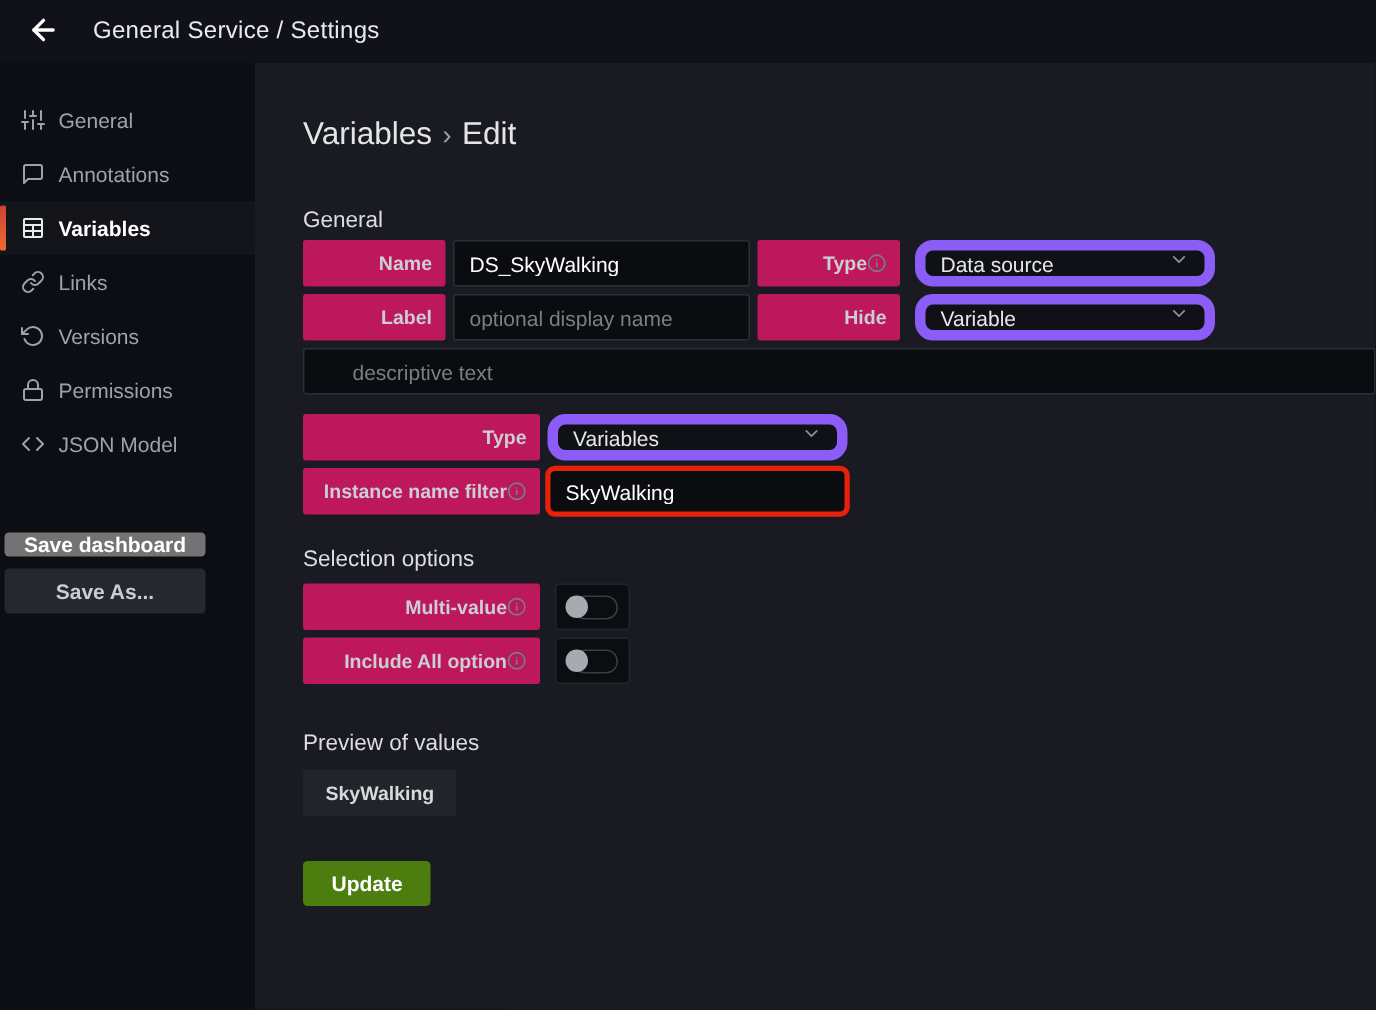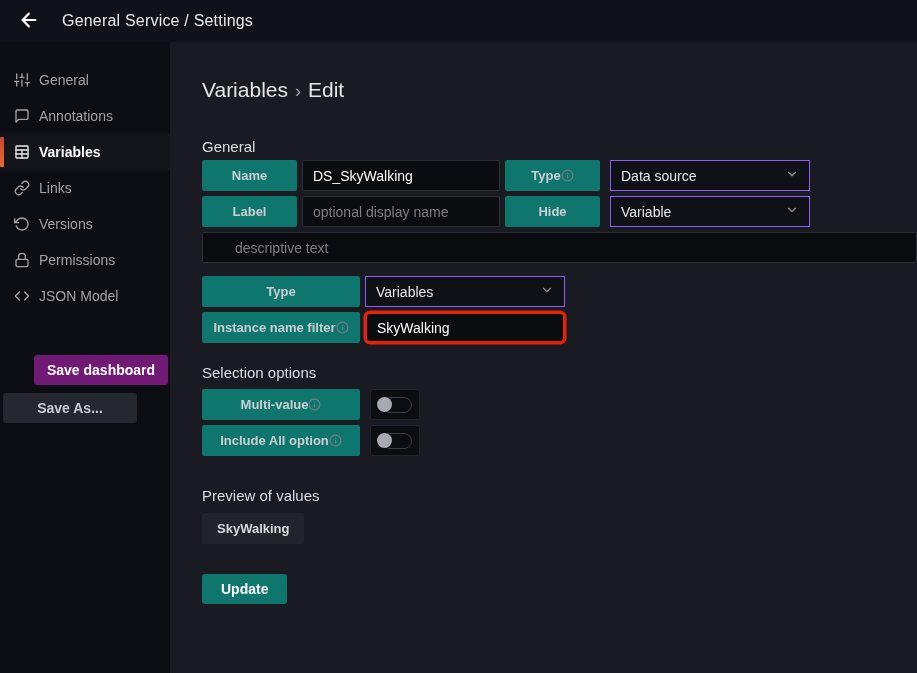--- a/index.html
+++ b/index.html
@@ -49,22 +49,22 @@
     border-radius: 1px;
     background: linear-gradient(180deg, #cf4236, #ea6c2f);
   }
   .side-buttons { margin-top: 41px; padding-left: 3px; }
   .btn {
     display: block; border: none; cursor: pointer;
     font-family: "Liberation Sans", sans-serif;
     font-size: 14px; font-weight: 600; border-radius: 3px;
   }
   .btn-save {
-    width: 134px; height: 30px;
-    background: #701a75; color: #ffffff; margin-left: 31px;
+    width: 134px; height: 16px;
+    background: #737373; color: #ffffff;
   }
   .btn-saveas {
     width: 134px; height: 30px; margin-top: 8px;
     background: #26282f; color: #c9ccd1;
   }
 
   
   .main {
     position: absolute; top: 42px; left: 170px; right: 0; bottom: 0;
     background: #1a1b22;
@@ -79,23 +79,23 @@
   .st-sel { margin-top: 21px; }
   .st-preview { margin-top: 31px; }
 
   .form { width: 715px; }
   .form-general { margin-top: 5px; }
   .rows-ds { margin-top: 13px; }
   .rows-sel { margin-top: 8px; }
   .row { display: flex; align-items: stretch; height: 31px; margin-top: 5px; }
 
   .f-label {
-    background: #0f766e; color: #ccced3;
+    background: #be185d; color: #ccced3;
     font-size: 13px; font-weight: 600;
-    display: flex; align-items: center; justify-content: center;
+    display: flex; align-items: center; justify-content: flex-end;
     padding: 0 9px; margin-right: 5px; border-radius: 2px;
     flex: 0 0 auto;
   }
   .w95  { width: 95px; }
   .w158 { width: 158px; }
   .f-label .info { display: flex; align-items: center; }
   .f-label svg { stroke: #797d85; }
 
   .f-input {
     background: #0b0c0f; border: 1px solid #2c2e38; border-radius: 2px;
@@ -109,21 +109,21 @@
   .grow { flex: 1 1 auto; padding-left: 32px; }
   .ml5 { margin-left: 5px; }
 
   .f-input.highlighted {
     border: 2px solid #e8210b;
     box-shadow: 0 0 0 1.5px #e8210b;
     border-radius: 5px;
   }
 
   .select {
-    background: #101117; border: 1px solid #8b5cf6; border-radius: 0;
+    background: #101117; border: 7px solid #8b5cf6; border-radius: 12px;
     display: flex; align-items: center; justify-content: space-between;
     padding: 0 10px; cursor: pointer;
   }
   .select .sel-val { color: #e6e7e9; font-size: 14px; }
   .select svg { stroke: #8e9197; }
 
   .toggle-box {
     width: 50px; height: 31px; margin-left: 5px;
     background: #0c0d11; border: 1px solid #23252c; border-radius: 3px;
     display: flex; align-items: center; justify-content: center;
@@ -141,21 +141,21 @@
 
   .chip {
     display: inline-block; margin-top: 9px;
     background: #22242c; color: #d8d9da;
     font-size: 13px; font-weight: 600;
     padding: 8px 15px; border-radius: 2px;
   }
 
   .btn-update {
     margin-top: 30px; height: 30px; padding: 0 19px;
-    background: #0f766e; color: #ffffff;
+    background: #4d7c0f; color: #ffffff;
   }
 </style>
 </head>
 <body>
 
 <header class="topbar">
   <button class="back-btn">
     <span>
       <svg width="22" height="22" viewBox="0 0 24 24" fill="none" stroke="currentColor" stroke-width="2.4" stroke-linecap="round" stroke-linejoin="round">
           <line x1="19" y1="12" x2="5" y2="12"></line>

